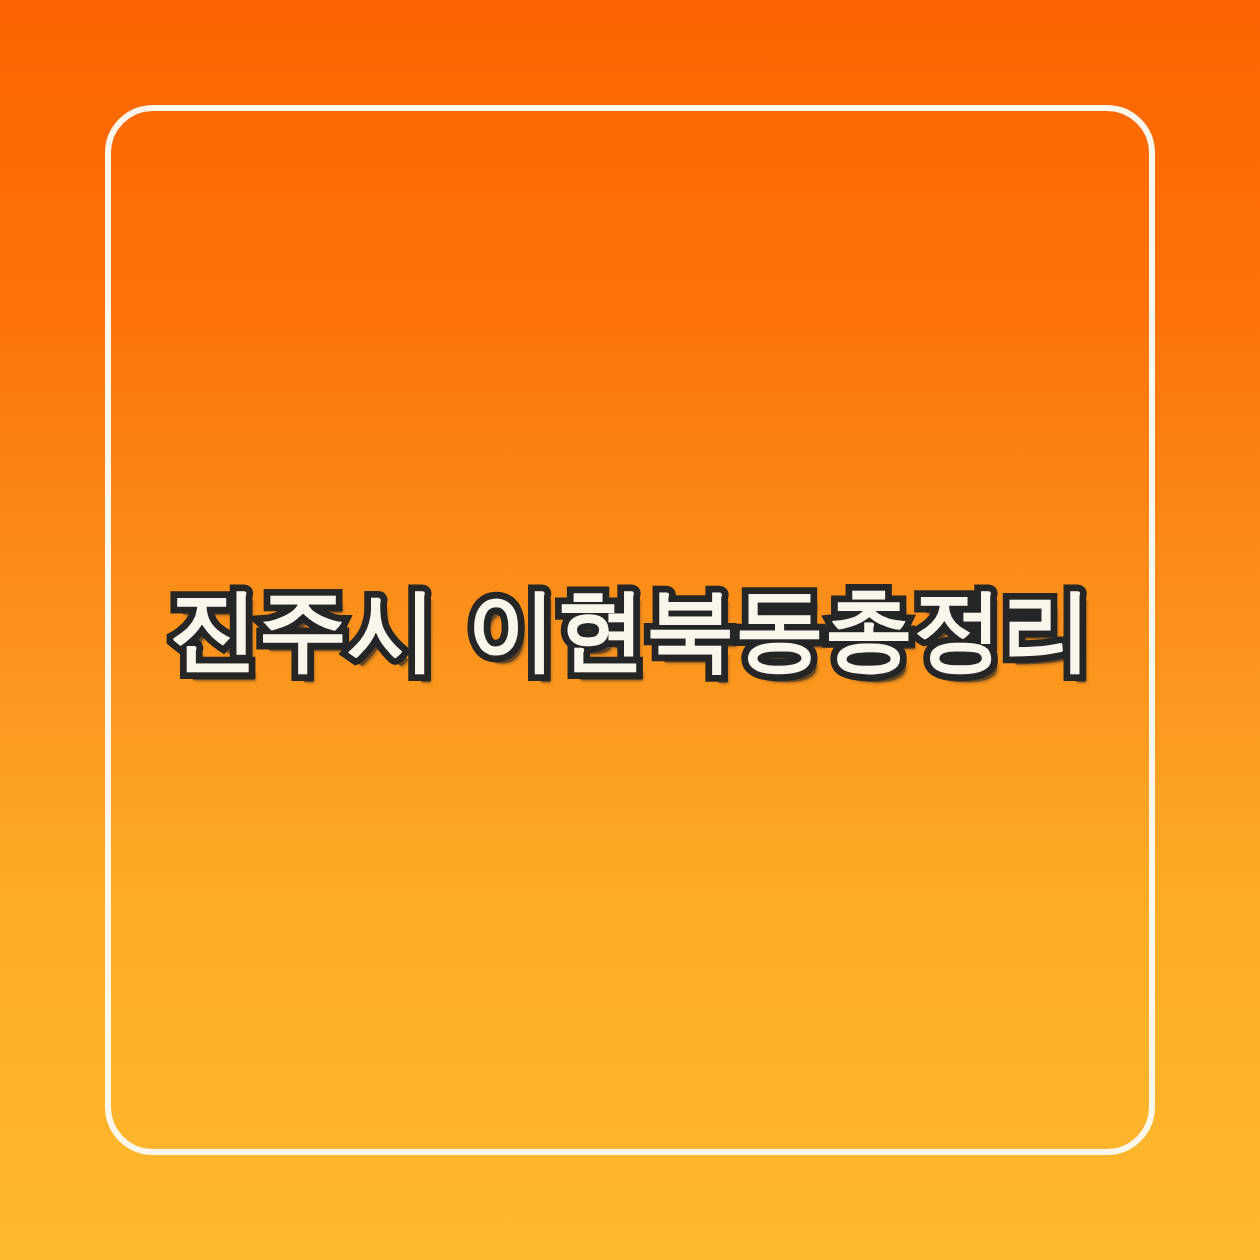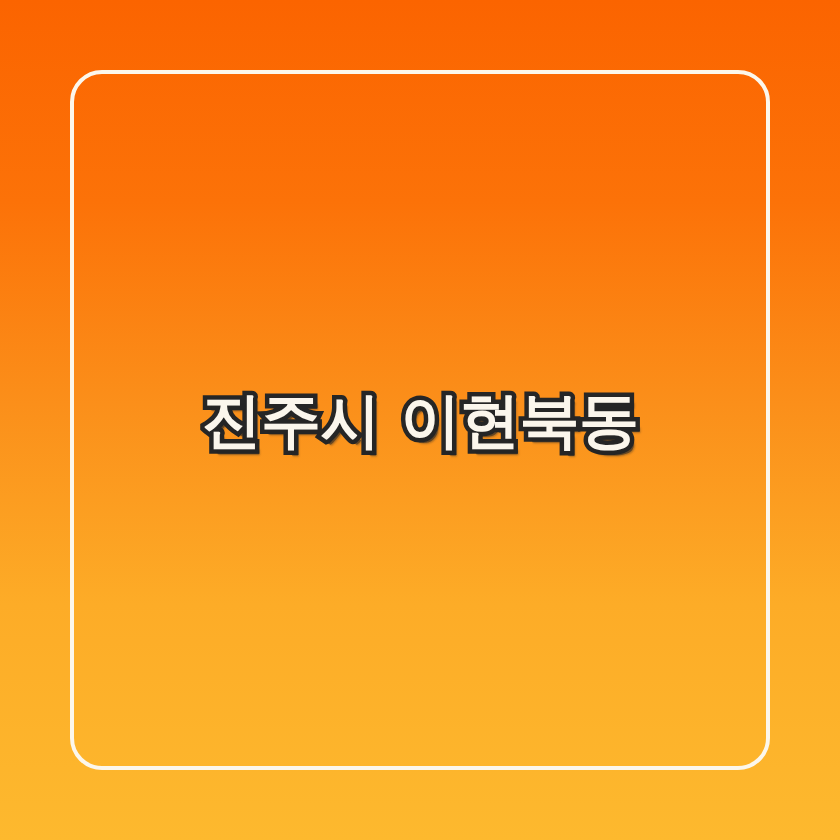--- a/index.html
+++ b/index.html
@@ -71,15 +71,16 @@
 </style>
 </head>
 <body>
 
 <div id="thumbnail-card">
 
   <div id="decorative-frame"></div>
 
   <div id="title-block">
     <span class="title-line">진주시 이현북동</span>
+    <span class="title-line">총정리</span>
   </div>
 
 </div>
 
 </body></html>

